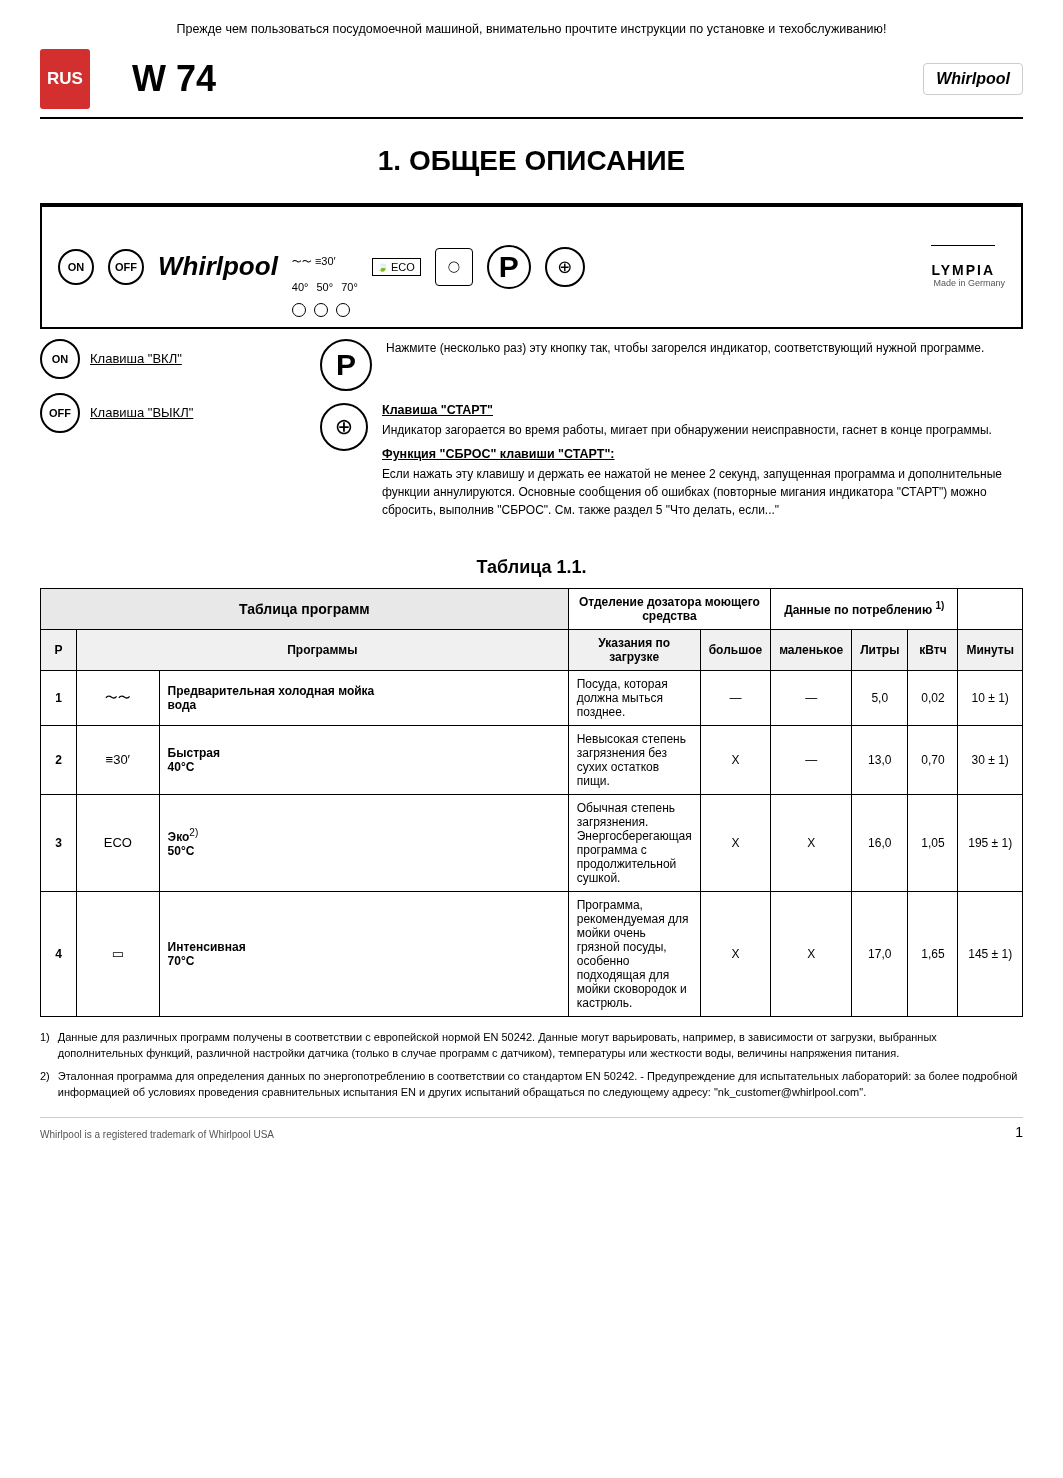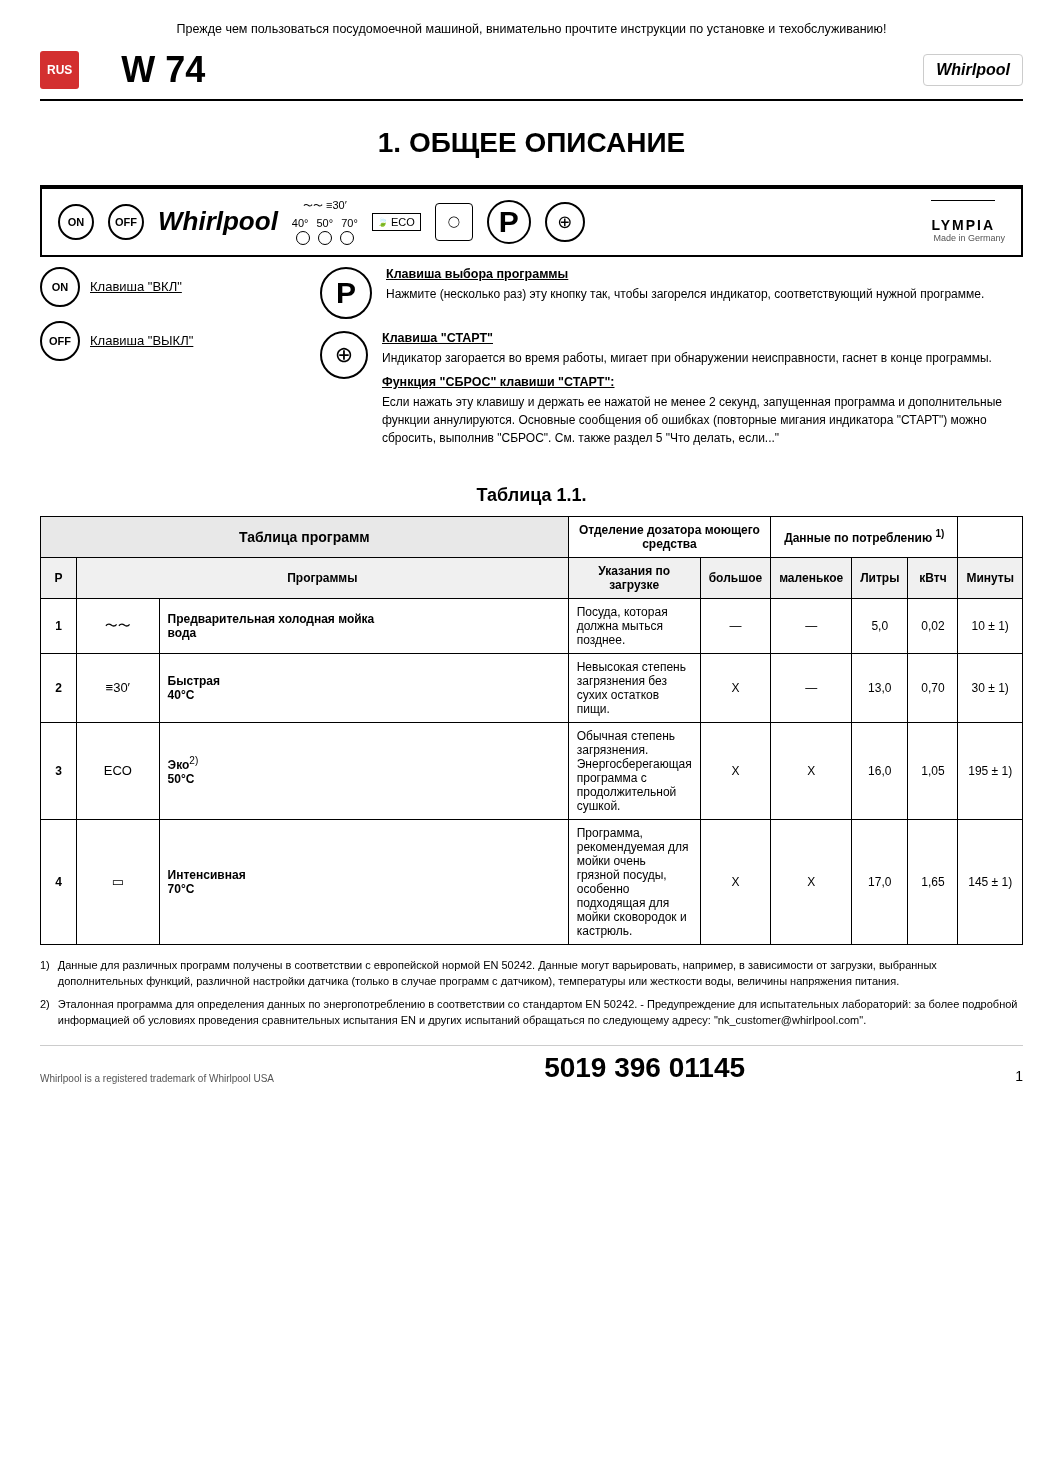--- a/index.html
+++ b/index.html
@@ -28,22 +28,22 @@
     }
     .header-left {
       display: flex;
       align-items: center;
       gap: 10px;
     }
     .rus-badge {
       background: #d32f2f;
       color: #fff;
       font-weight: bold;
-      font-size: 12px;
-      padding: 12px 7px;
+      font-size: 17px;
+      padding: 20px 7px;
       border-radius: 3px;
     }
     .model-number {
       font-size: 36px;
       font-weight: bold;
       margin-left: 32px;
     }
     .whirlpool-logo-box {
       border: 1px solid #ccc;
       border-radius: 4px;
@@ -86,23 +86,24 @@
     }
     .panel-brand {
       font-size: 26px;
       font-style: italic;
       font-weight: bold;
       flex: 0 0 auto;
     }
     .panel-temps {
       display: flex;
       flex-direction: column;
-      align-items: center;
+      align-items: flex-start;
       font-size: 11px;
-      gap: 2px;
+      gap: 10px;
+      margin-top: 38px;
     }
     .panel-temps-row {
       display: flex;
       gap: 8px;
     }
     .panel-temps-circles {
       display: flex;
       gap: 8px;
     }
     .temp-circle {
@@ -369,21 +370,20 @@
     </div>
     <div class="key-row">
       <div class="key-btn">OFF</div>
       <span style="text-decoration:underline;">Клавиша "ВЫКЛ"</span>
     </div>
   </div>
   <div class="keys-right">
     <div style="display:flex; gap:14px; margin-bottom:12px;">
       <div class="key-btn-p">P</div>
       <div>
-        <div class="key-desc-title">Клавиша выбора программы</div>
         <div class="key-desc-text">Нажмите (несколько раз) эту кнопку так, чтобы загорелся индикатор, соответствующий нужной программе.</div>
       </div>
     </div>
     <div style="display:flex; gap:14px;">
       <div class="key-btn-start">⊕</div>
       <div>
         <div class="key-desc-title">Клавиша "СТАРТ"</div>
         <div class="key-desc-text">Индикатор загорается во время работы, мигает при обнаружении неисправности, гаснет в конце программы.</div>
         <div class="key-desc-title">Функция "СБРОС" клавиши "СТАРТ":</div>
         <div class="key-desc-text">Если нажать эту клавишу и держать ее нажатой не менее 2 секунд, запущенная программа и дополнительные функции аннулируются. Основные сообщения об ошибках (повторные мигания индикатора "СТАРТ") можно сбросить, выполнив "СБРОС". См. также раздел 5 "Что делать, если..."</div>
@@ -501,15 +501,14 @@
     <span>Данные для различных программ получены в соответствии с европейской нормой EN 50242. Данные могут варьировать, например, в зависимости от загрузки, выбранных дополнительных функций, различной настройки датчика (только в случае программ с датчиком), температуры или жесткости воды, величины напряжения питания.</span>
   </div>
     <div class="footnote-item">
     <span class="footnote-num">2)</span>
     <span>Эталонная программа для определения данных по энергопотреблению в соответствии со стандартом EN 50242. - Предупреждение для испытательных лабораторий: за более подробной информацией об условиях проведения сравнительных испытания EN и других испытаний обращаться по следующему адресу: "nk_customer@whirlpool.com".</span>
   </div>
   </div>
 
 <div class="footer-bar">
   <span class="footer-trademark">Whirlpool is a registered trademark of Whirlpool USA</span>
-  <span class="footer-part-num">5019 396 01145</span>
   <span class="footer-page">1</span>
 </div>
 
 </body></html>

